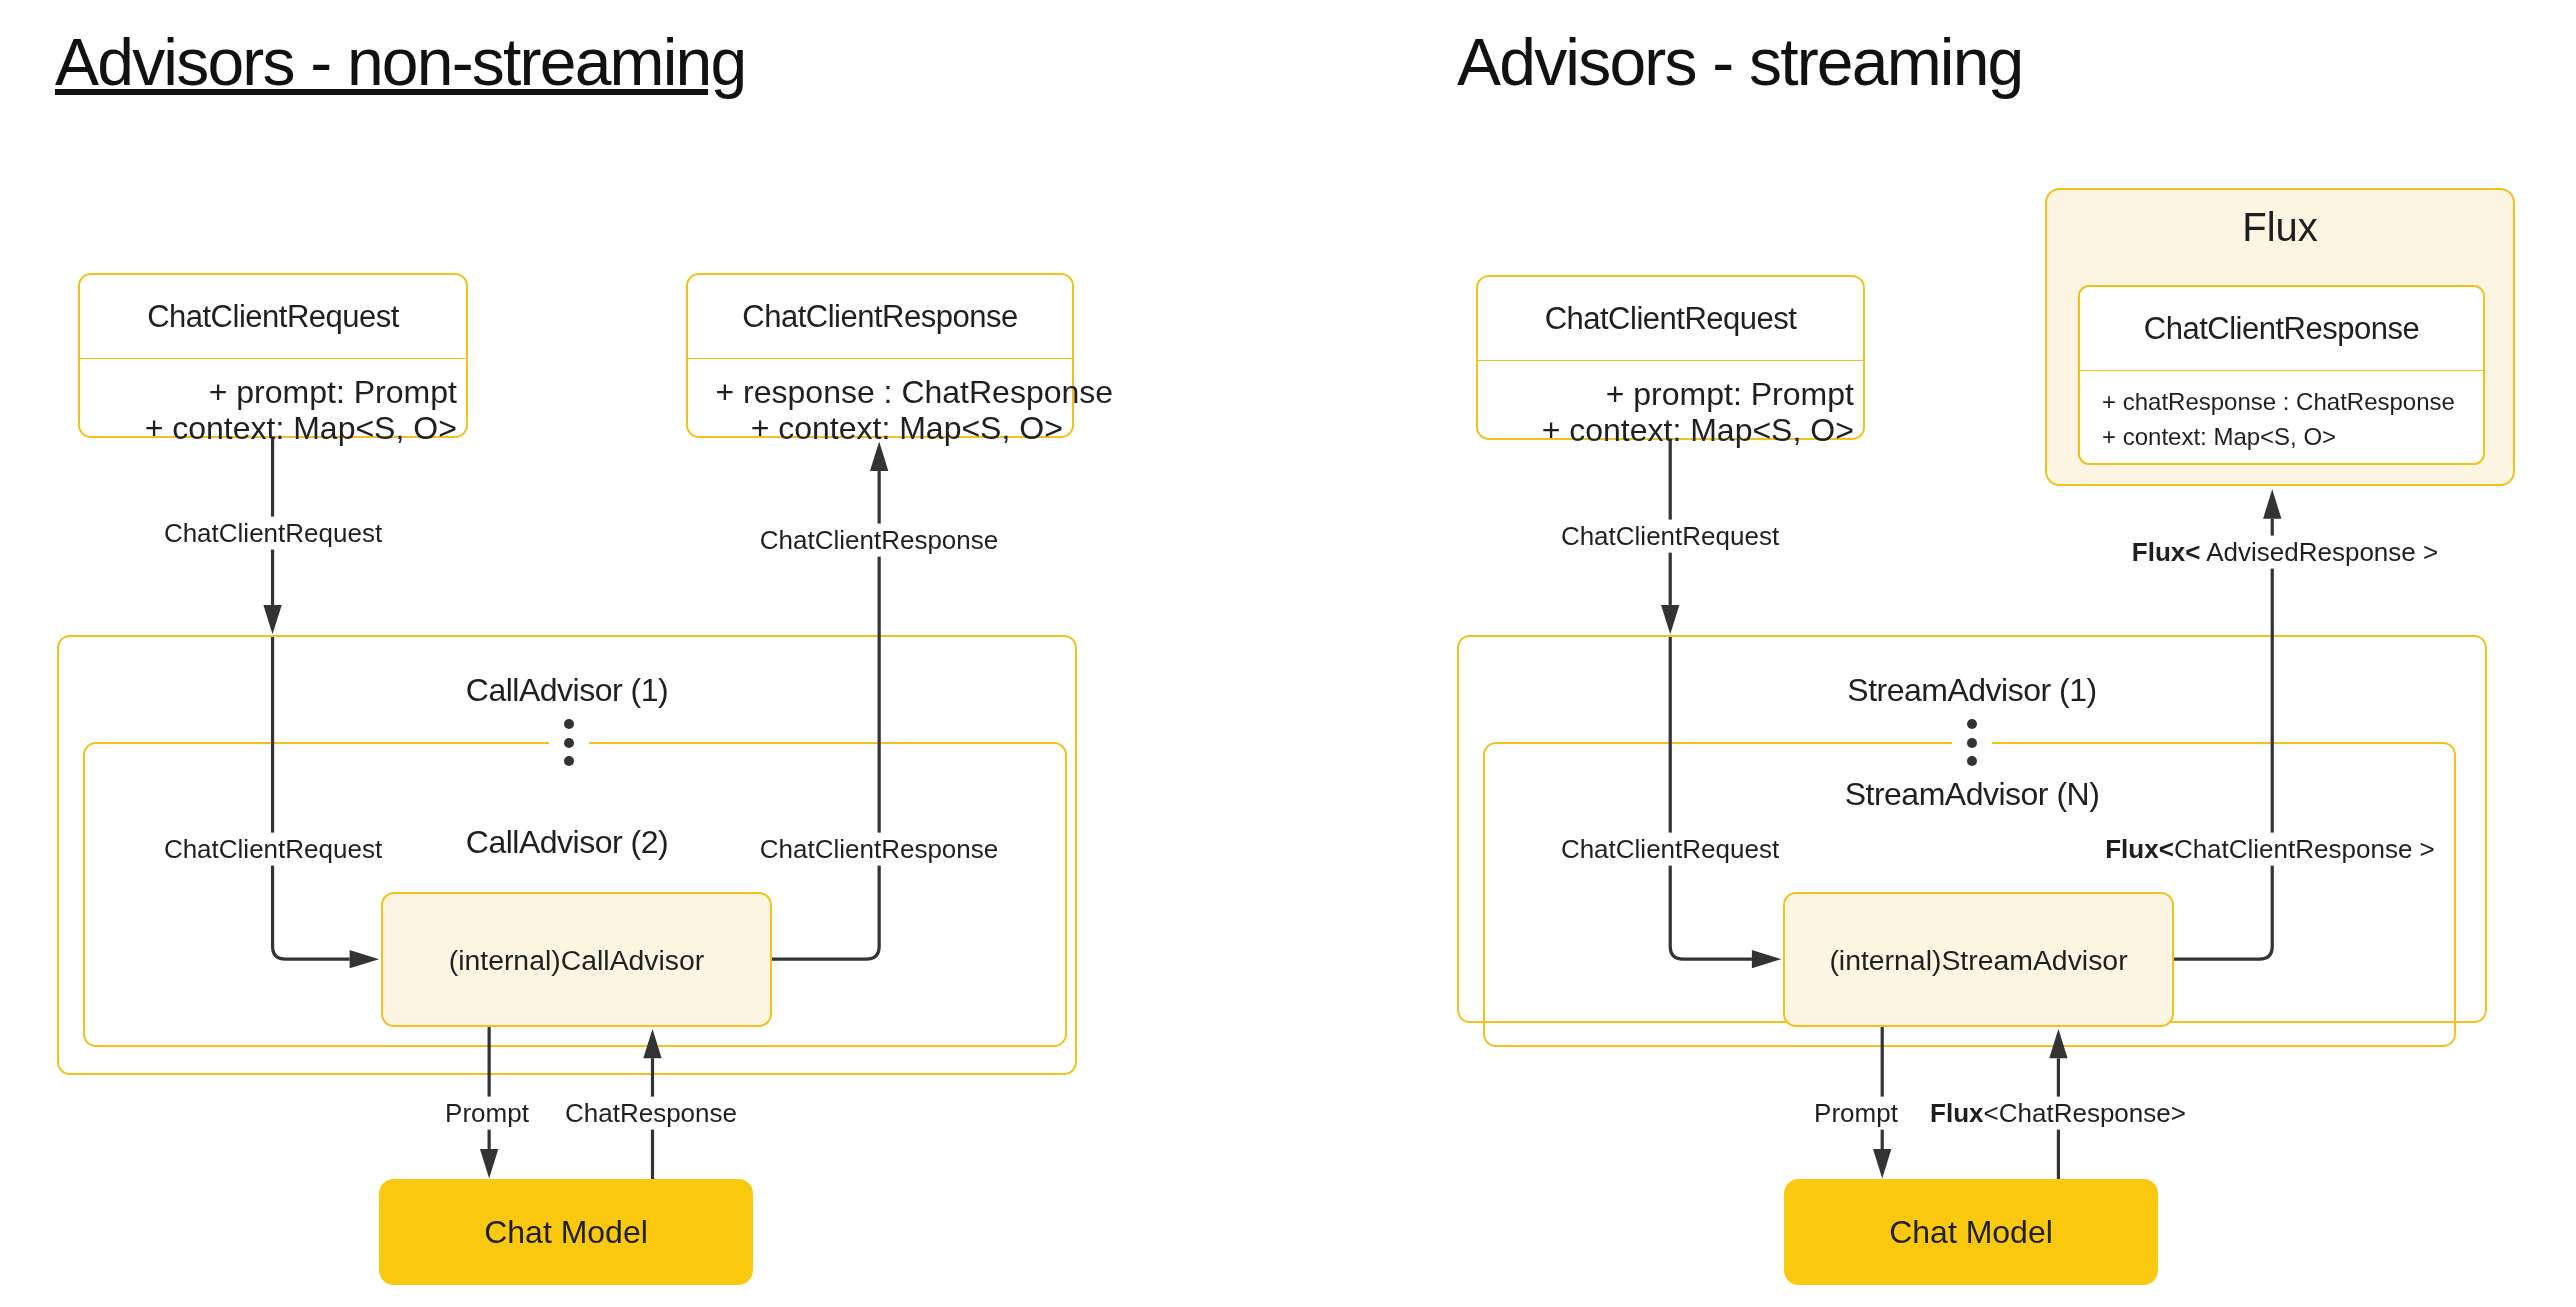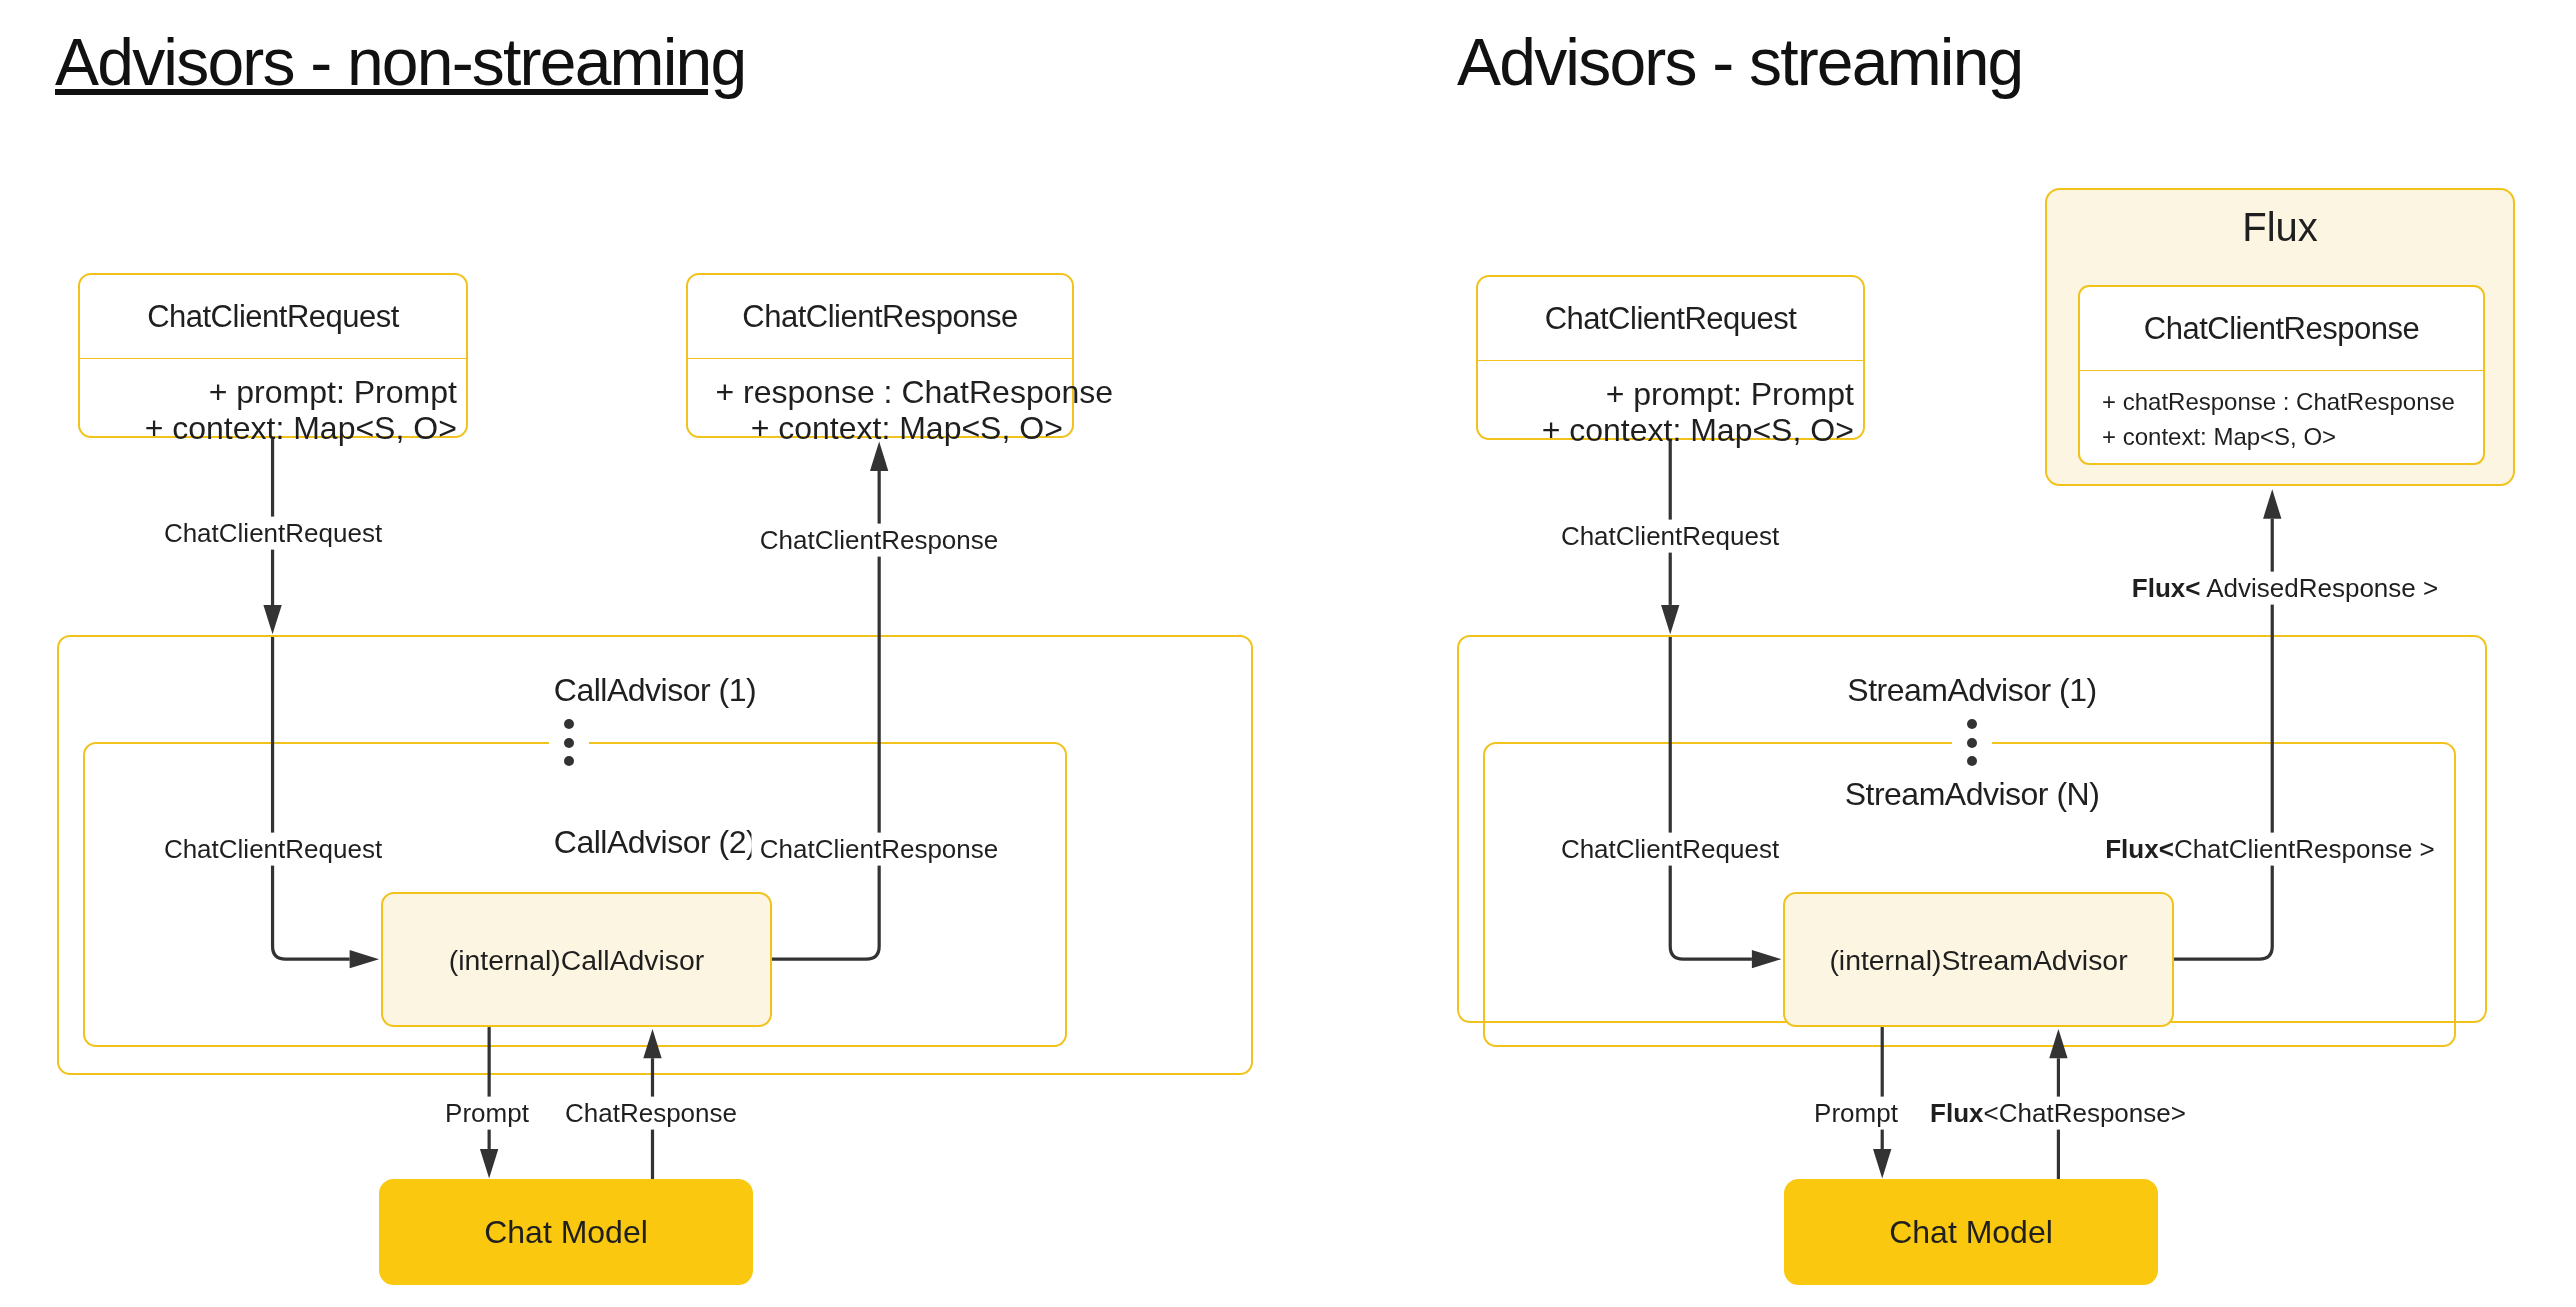--- a/index.html
+++ b/index.html
@@ -87,21 +87,21 @@
   </div>
 
   <div class="class-box" style="left:686px;top:273px;width:388px;height:165px;">
     <div class="hd">ChatClientResponse</div>
     <div class="attrs">
       <div>+ response : ChatResponse</div>
       <div>+ context: Map&lt;S, O&gt;</div>
     </div>
   </div>
 
-  <div class="container-box" style="left:57px;top:635px;width:1196px;height:440px;">
+  <div class="container-box" style="left:57px;top:635px;width:1020px;height:440px;">
     <div class="container-label" style="top:35px;">CallAdvisor (1)</div>
     <div class="container-label" style="top:139px;margin-top:48px;">CallAdvisor (2)</div>
   </div>
   <div class="container-box" style="left:83px;top:742px;width:984px;height:305px;"></div>
 
   <div class="dots-patch" style="left:549px;top:717px;">
     <span class="dot"></span>
     <span class="dot"></span>
     <span class="dot"></span>
   </div>
@@ -158,21 +158,21 @@
   <div class="cream-box" style="left:1783px;top:892px;width:391px;height:135px;">
     <div>(internal)</div>
     <div>StreamAdvisor</div>
   </div>
 
   <div class="gold-box" style="left:1784px;top:1179px;width:374px;height:106px;">
     <span>Chat Model</span>
   </div>
 
   <div class="edge-label" style="left:1670px;top:536px;">ChatClientRequest</div>
-  <div class="edge-label" style="left:2285px;top:588px;">
+  <div class="edge-label" style="left:2285px;top:552px;">
     <span class="b">Flux&lt;</span><span> AdvisedResponse &gt;</span>
   </div>
   <div class="edge-label" style="left:1670px;top:849px;">ChatClientRequest</div>
   <div class="edge-label" style="left:2270px;top:849px;">
     <span class="b">Flux&lt;</span><span>ChatClientResponse &gt;</span>
   </div>
   <div class="edge-label" style="left:1856px;top:1113px;">Prompt</div>
   <div class="edge-label" style="left:2058px;top:1113px;">
     <span class="b">Flux</span><span>&lt;ChatResponse&gt;</span>
   </div>

